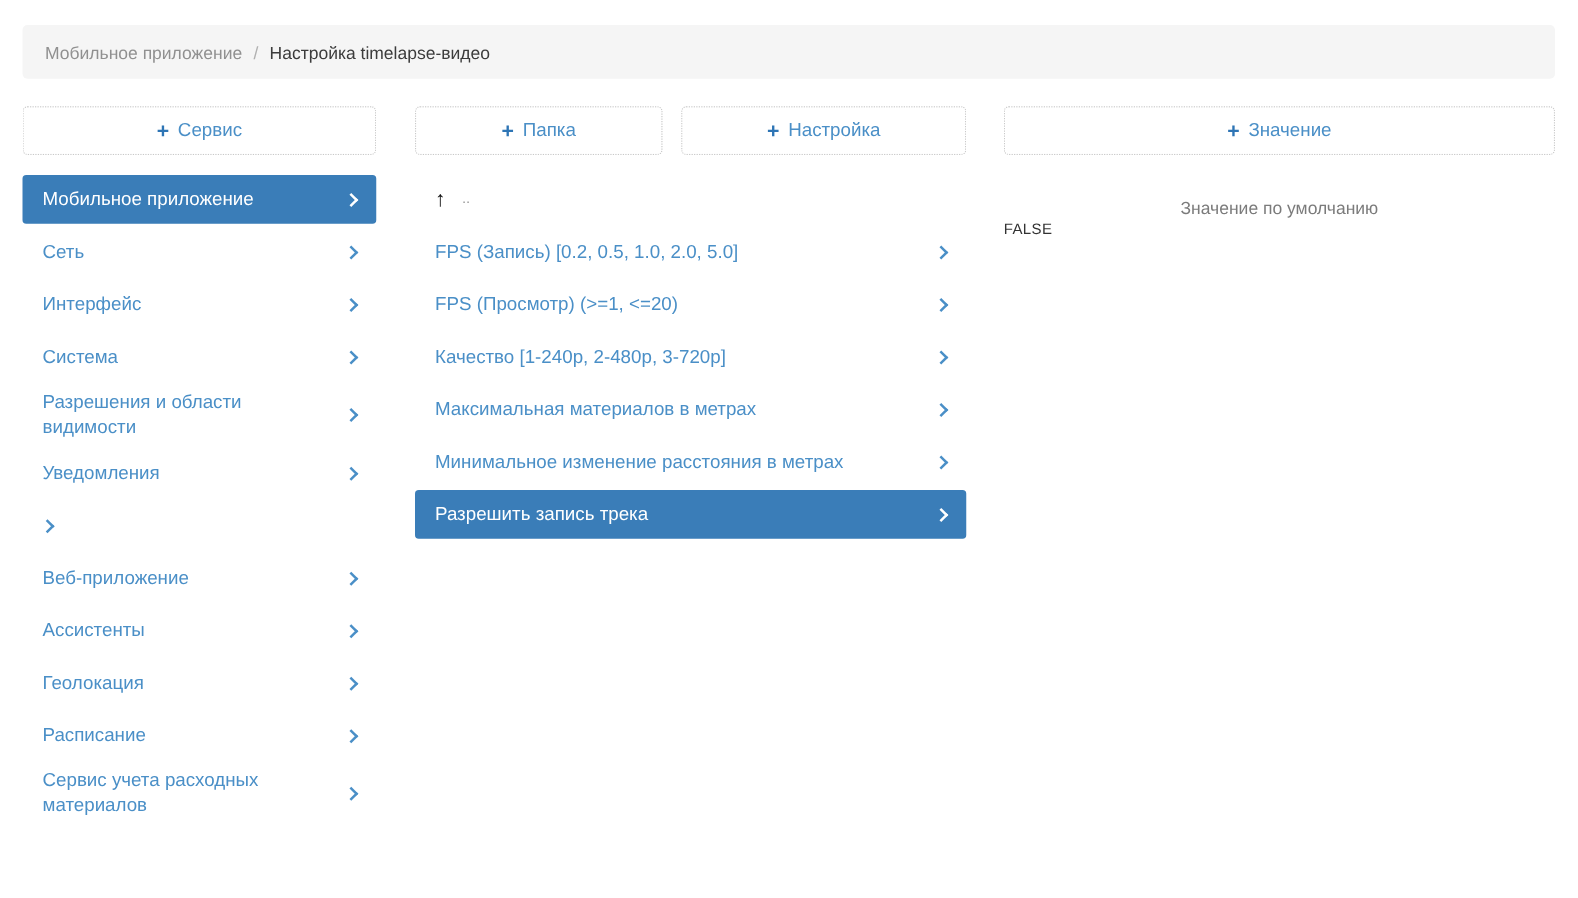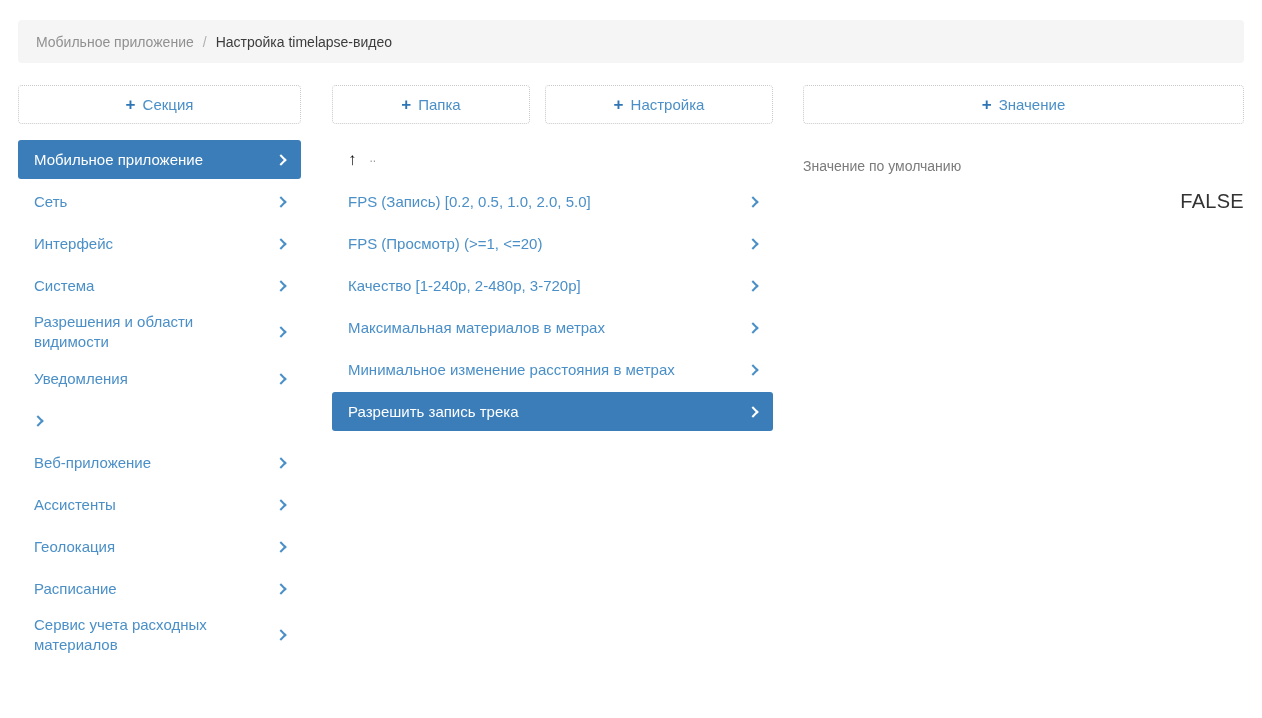--- a/index.html
+++ b/index.html
@@ -49,40 +49,40 @@
   .chev {
     width:8px; height:8px; flex:none;
     border-top:2px solid currentColor; border-right:2px solid currentColor;
     transform:rotate(45deg); margin-right:2px;
   }
   .up-row { justify-content:flex-start; color:#111; }
   .up-row .arrow { font-size:17px; font-weight:700; color:#111; }
   .up-row .dots { font-size:12px; color:#9a9a9a; margin-left:13px; position:relative; top:-2px; }
 
   
-  .value-label { margin-top:34px; color:#7b7b7b; font-size:14px; }
-  .value-text  { margin-top:16px; color:#333; font-size:20px; letter-spacing:0.3px;text-align:right; }
+  .value-label { margin-top:34px; color:#7b7b7b; font-size:14px;text-align:center; }
+  .value-text  { margin-top:2px; color:#333; font-size:12px; letter-spacing:0.3px; }
 </style>
 </head>
 <body>
 
 <div class="page">
 
   <div class="breadcrumb">
     <span class="crumb-link">Мобильное приложение</span>
     <span class="crumb-sep">/</span>
     <span class="crumb-current">Настройка timelapse-видео</span>
   </div>
 
   <div class="main">
 
     <div class="col-left">
       <button class="add-btn">
         <span class="plus">+</span>
-        <span>Секция</span>
+        <span>Сервис</span>
       </button>
       <ul class="list">
 
           <li class="row selected">
             <span class="lbl">Мобильное приложение</span>
             <span class="chev"></span>
           </li>
 
           <li class="row">
             <span class="lbl">Сеть</span>

